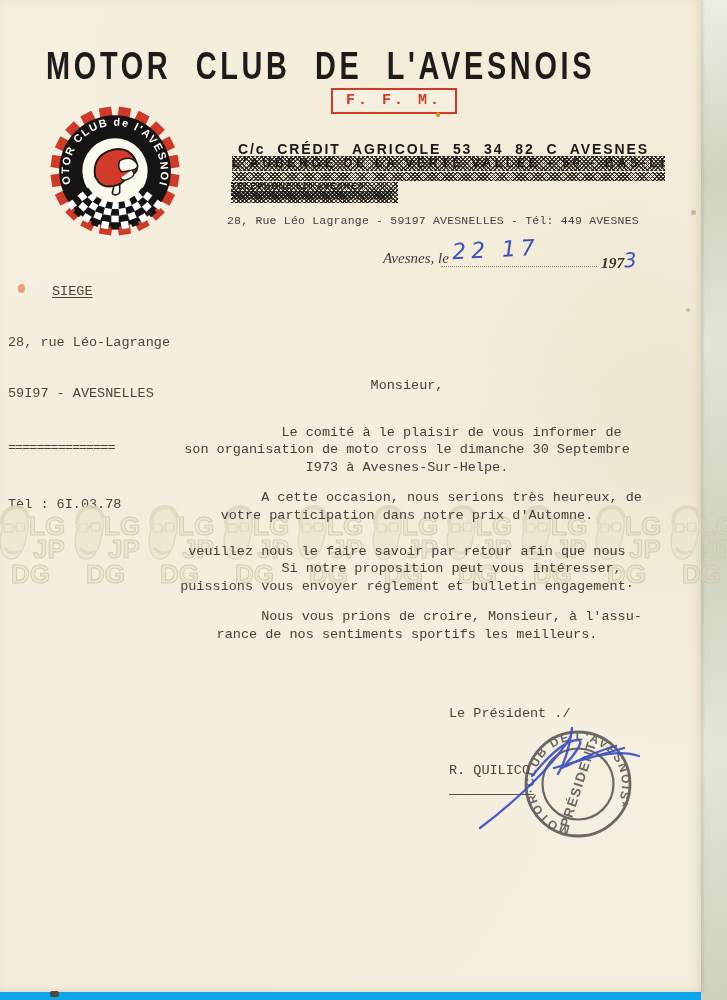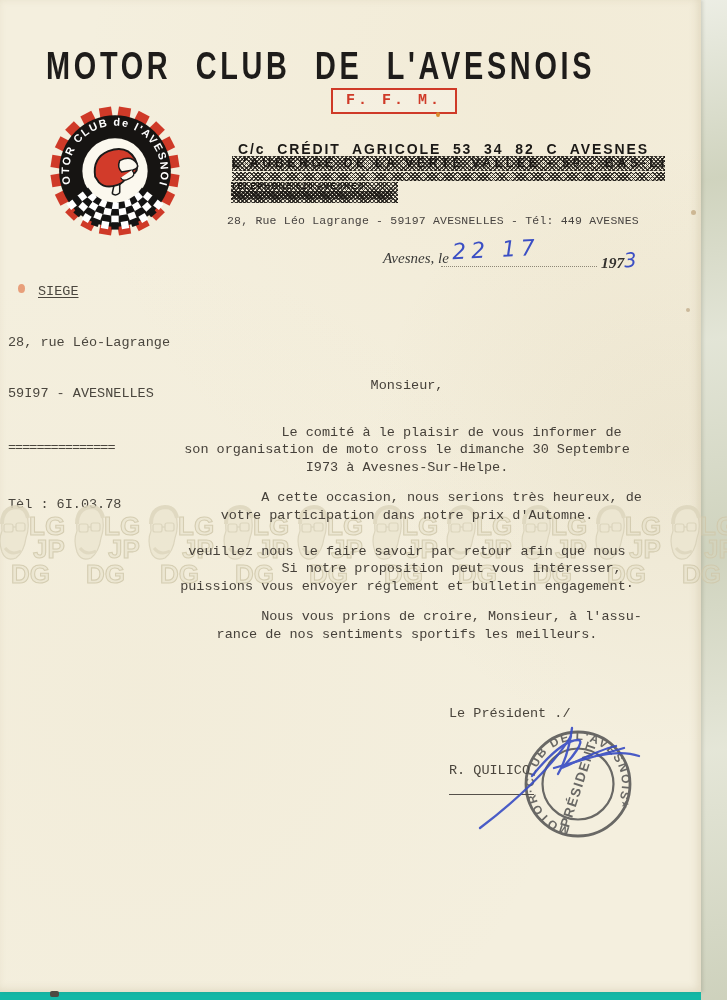--- a/index.html
+++ b/index.html
@@ -1,17 +1,17 @@
 <!DOCTYPE html>
 <html><head>
 <meta charset="utf-8">
 <style>
   html,body{margin:0;padding:0;background:#e8e7de;}
   .scene{position:relative;width:727px;height:1000px;overflow:hidden;
-    font-family:"Liberation Mono",monospace;background:#14b8a6;}
+    font-family:"Liberation Mono",monospace;background:#0ea5e9;}
   
   .backing{position:absolute;left:701px;top:0;width:26px;height:1000px;
     background:
       linear-gradient(170deg, rgba(255,255,255,.5) 0%, rgba(190,195,170,.35) 18%, rgba(255,255,255,.25) 34%, rgba(185,190,165,.3) 55%, rgba(240,240,230,.5) 75%, rgba(180,185,160,.3) 100%),
       #d9dcc9;}
   
   .paper{position:absolute;left:0;top:0;width:701px;height:992px;
     background:
       radial-gradient(circle at 78% 10%, rgba(215,185,120,.07), transparent 45%),
       radial-gradient(circle at 20% 70%, rgba(210,190,140,.05), transparent 50%),
@@ -46,21 +46,21 @@
     font-style:italic;font-weight:400;font-size:15px;color:#3a3a38;}
   .date-dots{left:441px;top:253px;width:156px;height:13px;border-bottom:1.6px dotted #8d8776;}
   .date-hand{left:452px;top:237px;font-family:"DejaVu Sans",sans-serif;font-style:italic;
     font-size:22px;color:#3b4fc4;letter-spacing:5px;transform:rotate(-3deg);}
   .date-year{left:601px;top:249px;font-family:"Liberation Serif",serif;
     font-style:italic;font-weight:bold;font-size:15.5px;color:#33312e;}
   .date-year-hand{font-family:"DejaVu Sans",sans-serif;font-style:italic;font-weight:normal;
     font-size:20px;color:#3b4fc4;display:inline-block;transform:rotate(-5deg) translateY(-1px);}
   
   .siege{left:8px;top:249px;font-size:13.5px;line-height:17px;color:#4a463e;white-space:pre;}
-  .siege-head{display:inline-block;margin-left:30px;text-decoration:underline;text-underline-offset:2px;text-align:center;}
+  .siege-head{display:inline-block;margin-left:44px;text-decoration:underline;text-underline-offset:2px;text-align:center;}
   .siege-sep{letter-spacing:-1px;margin-top:3px;}
   .siege-tel{margin-top:6px;}
   .siege-redmark{left:18px;top:284px;width:7px;height:9px;background:rgba(222,92,40,.55);border-radius:50%;}
   
   .wmband{left:-8px;top:499px;width:745px;height:88px;display:flex;z-index:1;opacity:.85;}
   .wm-unit{width:74.5px;flex:0 0 74.5px;}
   
   .body-block{left:167px;top:377px;width:480px;z-index:2;font-size:13.5px;
     line-height:17.6px;color:#46413a;text-align:center;}
   .body-block .line{white-space:pre;}

